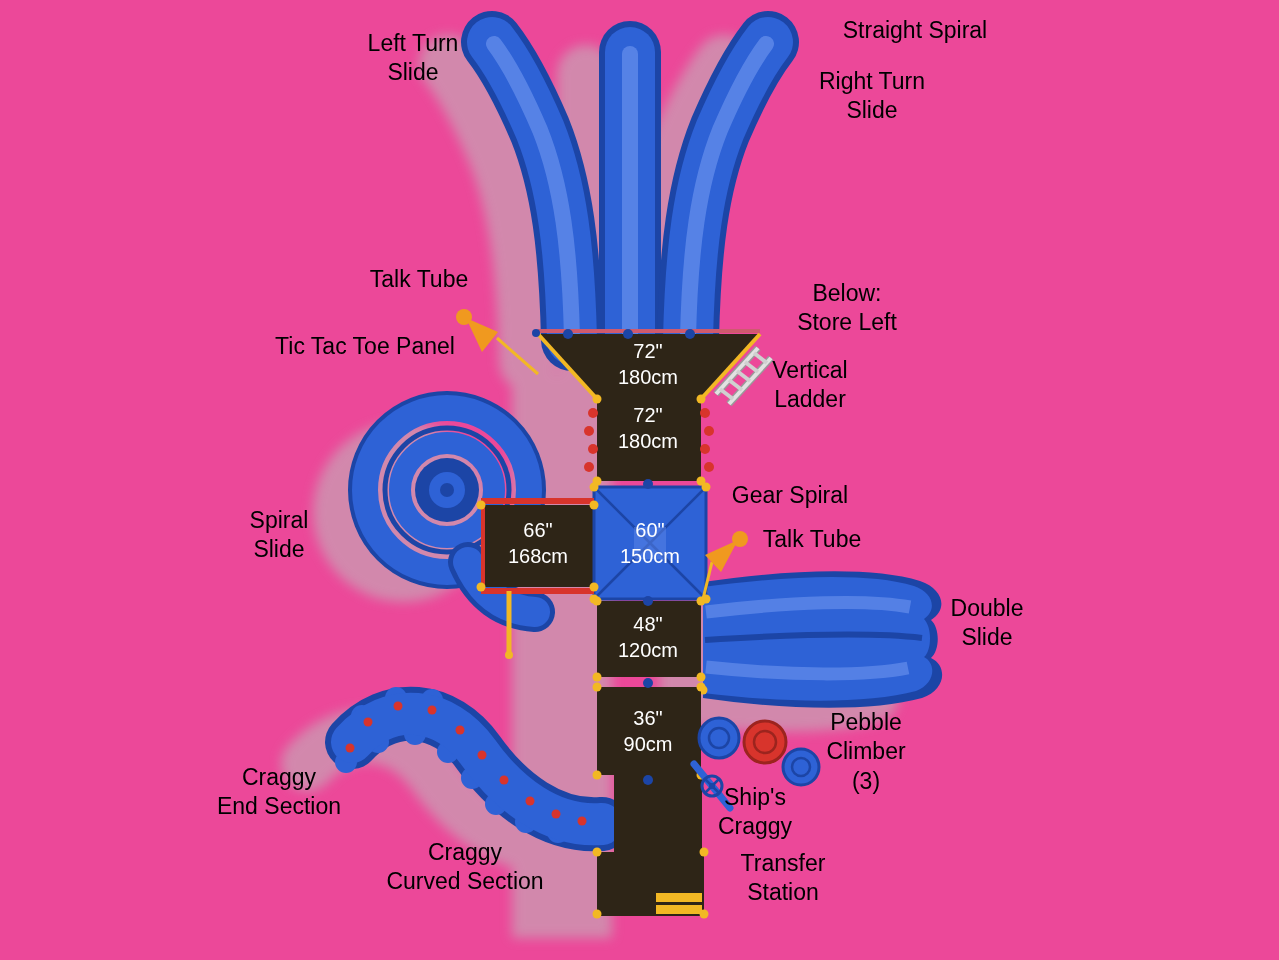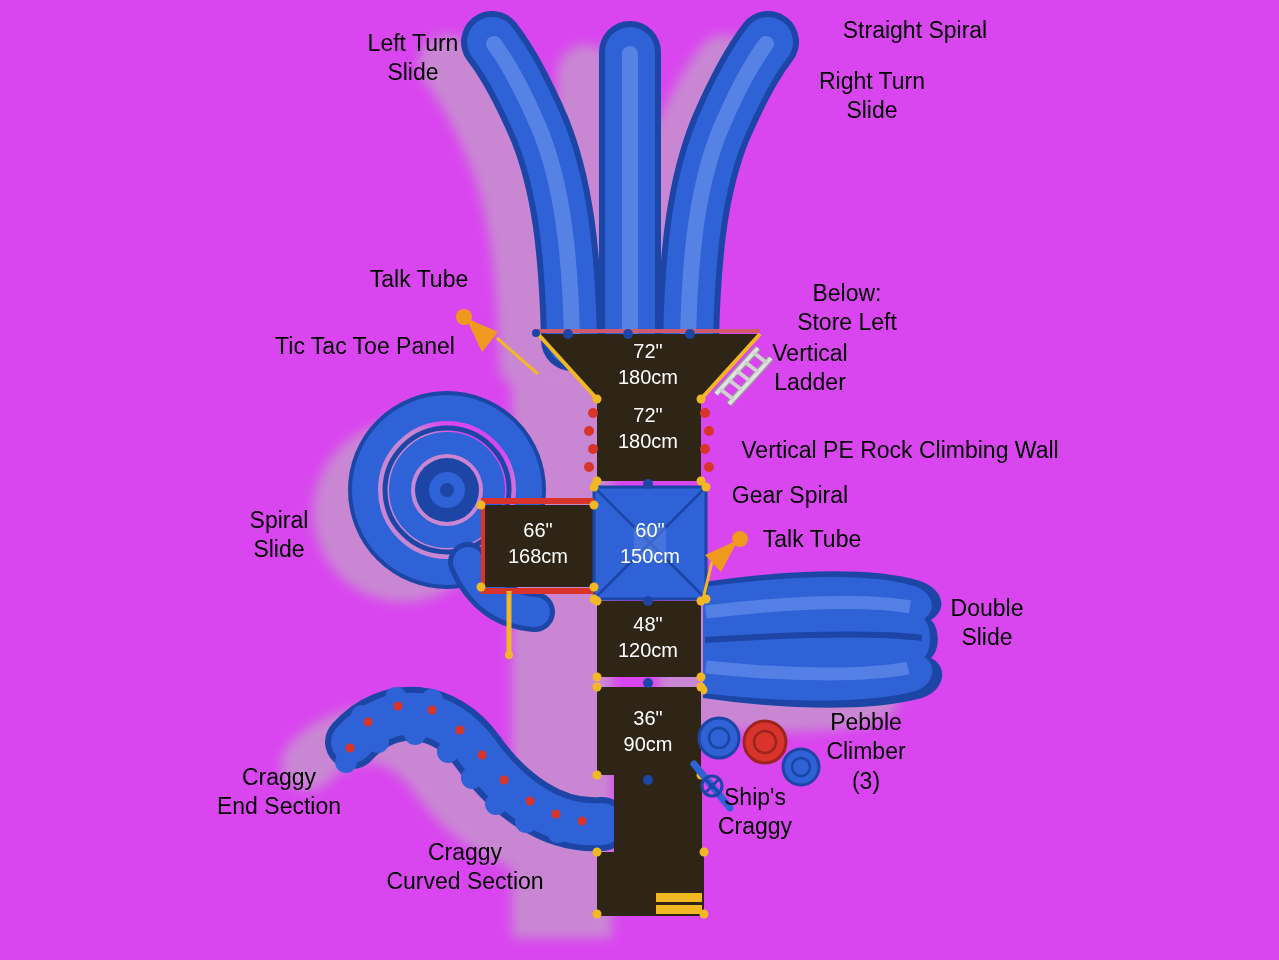--- a/index.html
+++ b/index.html
@@ -2,21 +2,21 @@
 <html style="--slide-blue: #2e62d6; --slide-blue-dark: #1c45a6; --slide-blue-light: #5b86e8; --deck-brown: #2e2517; --accent-yellow: #f2b824; --accent-red: #d8342c; --accent-red-dark: #9c241e; --accent-orange: #f0991f; --shadow-gray: #bdbdbd; --pink-rail: #cf5a6e; --label-black: #000000; --deck-text-white: #ffffff;"><head>
 <meta charset="utf-8">
 <style>
   :root{
     --slide-blue:#2e62d6; --slide-blue-dark:#1c45a6; --slide-blue-light:#5b86e8;
     --deck-brown:#2e2517; --accent-yellow:#f2b824; --accent-red:#d8342c; --accent-red-dark:#9c241e;
     --accent-orange:#f0991f; --shadow-gray:#bdbdbd; --pink-rail:#cf5a6e;
     --label-black:#000000; --deck-text-white:#ffffff;
   }
   html,body{margin:0;padding:0;background:#fff;}
-  #stage{position:relative;width:1279px;height:960px;background:#d946ef;overflow:hidden;
+  #stage{position:relative;width:1279px;height:960px;background:#ec4899;overflow:hidden;
          font-family:"Liberation Sans",sans-serif;}
   #stage svg{position:absolute;left:0;top:0;}
   .label{position:absolute;transform:translate(-50%,-50%);text-align:center;
          white-space:pre-line;font-size:23px;line-height:1.28;color:var(--label-black);}
   .deck-label{position:absolute;transform:translate(-50%,-50%);text-align:center;
          white-space:pre-line;font-size:20px;line-height:1.3;color:var(--deck-text-white);}
   
   .sl-dark{stroke:var(--slide-blue-dark);fill:none;}
   .sl-main{stroke:var(--slide-blue);fill:none;}
   .sl-light{stroke:var(--slide-blue-light);fill:none;}
@@ -249,38 +249,39 @@
 
   <div class="label" style="left:413px;top:58px">Left Turn
 Slide</div>
   <div class="label" style="left:915px;top:31px">Straight Spiral</div>
   <div class="label" style="left:872px;top:96px">Right Turn
 Slide</div>
   <div class="label" style="left:419px;top:280px">Talk Tube</div>
   <div class="label" style="left:847px;top:308px">Below:
 Store Left</div>
   <div class="label" style="left:365px;top:347px">Tic Tac Toe Panel</div>
-  <div class="label" style="left:810px;top:368px">Vertical
+  <div class="label" style="left:810px;top:385px">Vertical
 Ladder</div>
-  <div class="label" style="left:900px;top:451px">Vertical PE Rock Climbing Wall</div>
   <div class="label" style="left:790px;top:496px">Gear Spiral</div>
   <div class="label" style="left:279px;top:535px">Spiral
 Slide</div>
   <div class="label" style="left:812px;top:540px">Talk Tube</div>
   <div class="label" style="left:987px;top:623px">Double
 Slide</div>
   <div class="label" style="left:866px;top:752px">Pebble
 Climber
 (3)</div>
   <div class="label" style="left:755px;top:812px">Ship's
 Craggy</div>
   <div class="label" style="left:279px;top:792px">Craggy
 End Section</div>
   <div class="label" style="left:465px;top:867px">Craggy
 Curved Section</div>
+  <div class="label" style="left:783px;top:878px">Transfer
+Station</div>
 
   <div class="deck-label" style="left:648px;top:364px">72"
 180cm</div>
   <div class="deck-label" style="left:648px;top:428px">72"
 180cm</div>
   <div class="deck-label" style="left:538px;top:543px">66"
 168cm</div>
   <div class="deck-label" style="left:650px;top:543px">60"
 150cm</div>
   <div class="deck-label" style="left:648px;top:637px">48"

